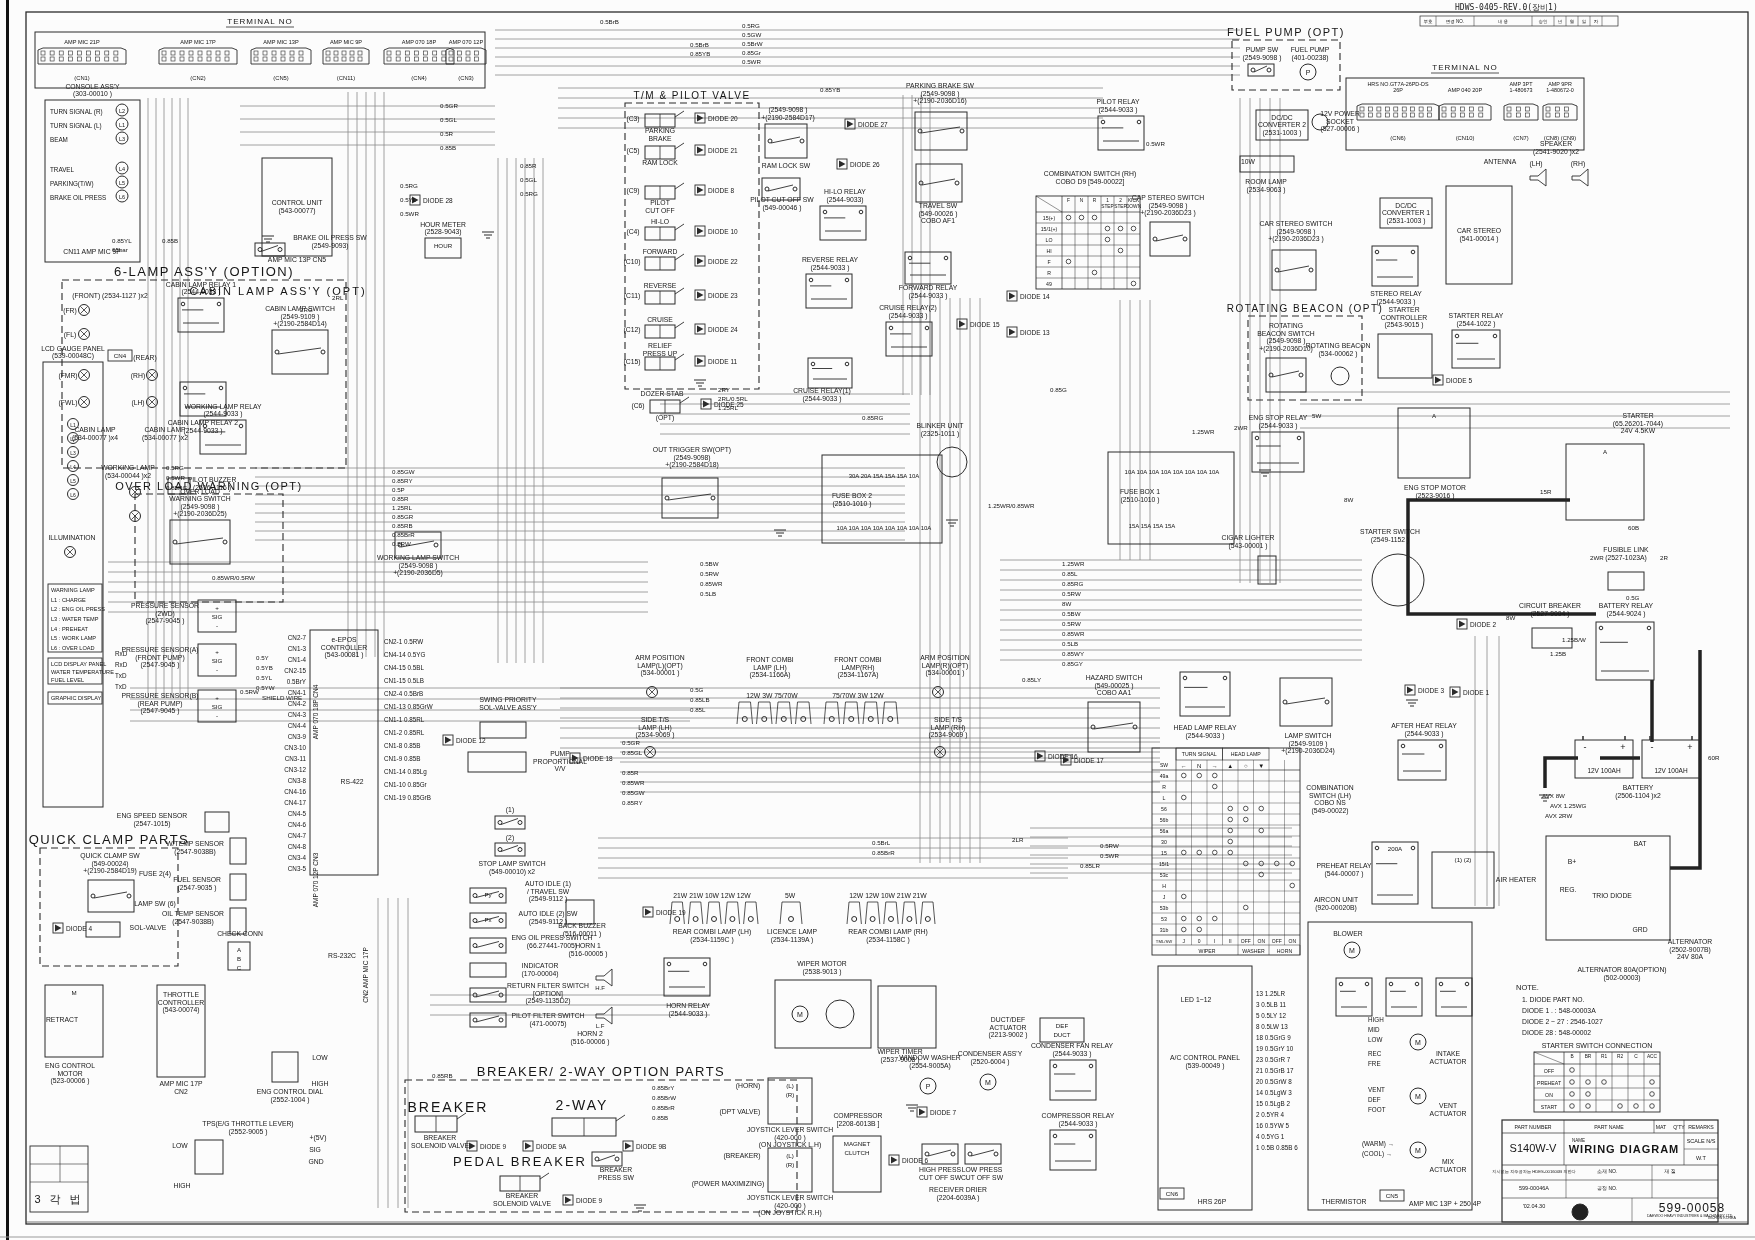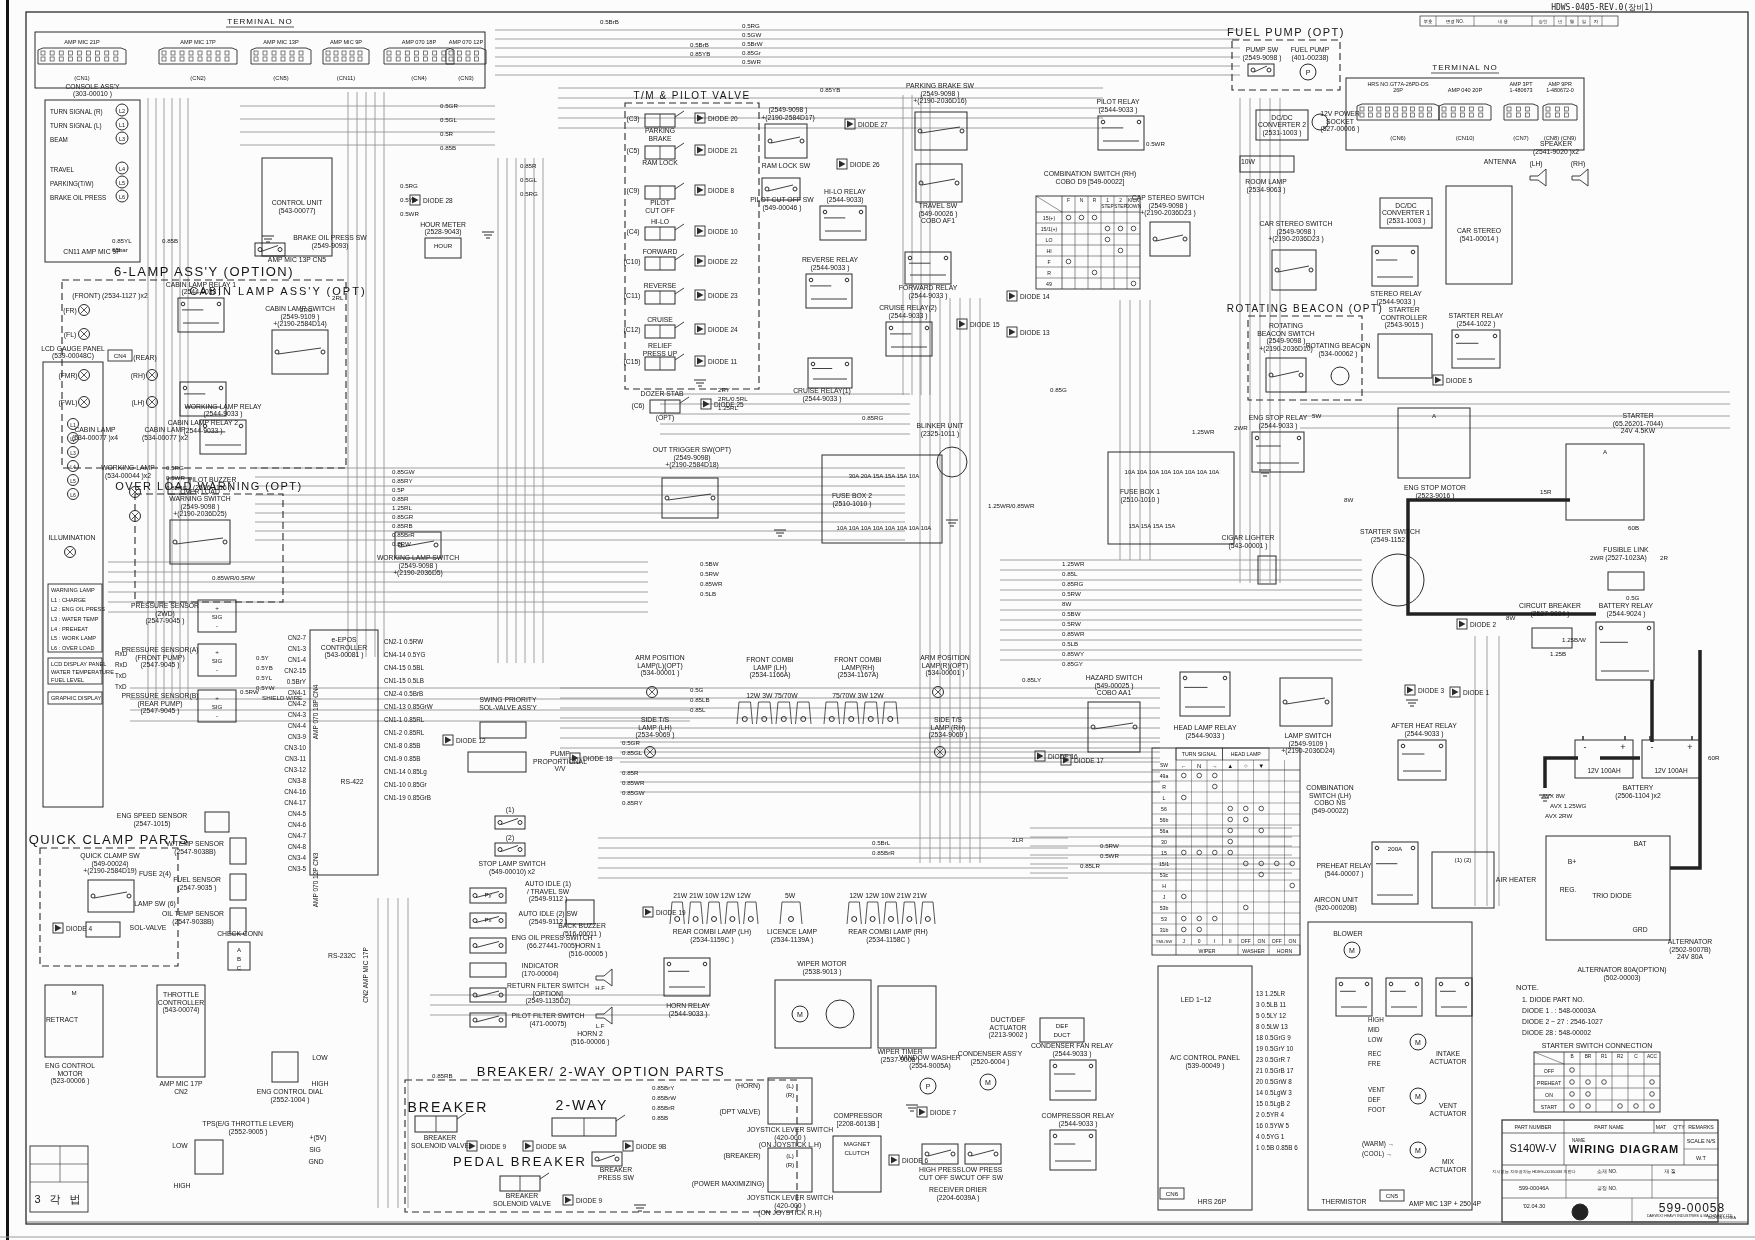--- a/index.html
+++ b/index.html
@@ -1,20 +1,20 @@
 <!DOCTYPE html>
 <html><head>
 <meta charset="utf-8">
 <style>
   html,body{margin:0;padding:0;background:#e9e9e9;}
   .page{position:relative;width:1755px;height:1240px;background:#fcfcfc;overflow:hidden;
         font-family:"Liberation Sans",sans-serif;}
   svg{position:absolute;left:0;top:0;}
   svg text{fill:#151515;font-family:"Liberation Sans",sans-serif;}
-  .doc-no{position:absolute;left:1455px;top:2px;width:295px;text-align:center;font-size:8px;color:#222;
+  .doc-no{position:absolute;left:1455px;top:2px;width:295px;text-align:left;font-size:8px;color:#222;
           font-family:"DejaVu Sans Mono",monospace;}
   .autocad{position:absolute;left:1608px;top:1222px;width:175px;text-align:right;font-size:13px;color:#111;
            font-family:"DejaVu Serif",serif;letter-spacing:1px;margin-top:24px;}
 </style>
 </head>
 <body>
 
 <div class="page">
   <svg id="diagram" width="1755" height="1240" viewBox="0 0 1755 1240">
       <rect x="26" y="12" width="1722" height="1212" fill="none" stroke="#2b2b2b" stroke-width="1.3" stroke-dasharray="none"></rect>

